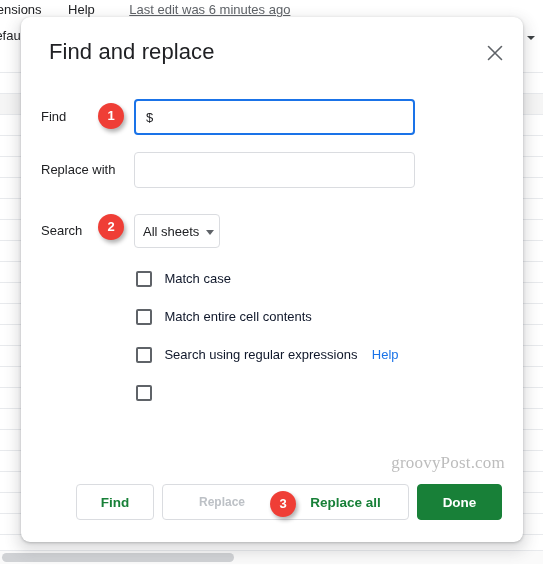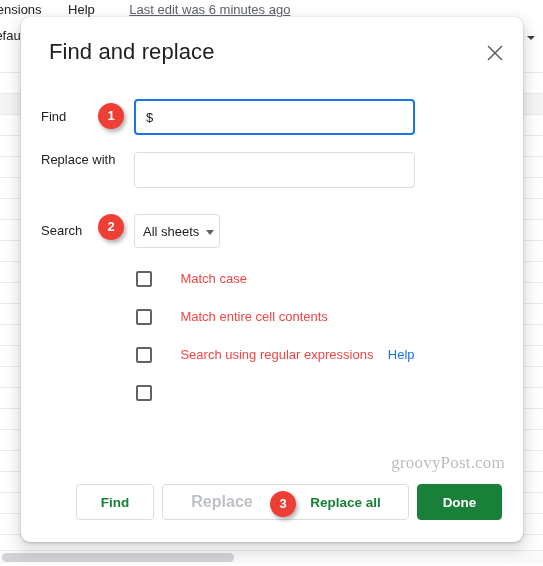--- a/index.html
+++ b/index.html
@@ -217,23 +217,23 @@
     width: 16px; height: 16px;
     box-sizing: border-box;
     border: 2px solid #5f6368;
     border-radius: 2px;
     background: #ffffff;
     vertical-align: middle;
     cursor: pointer;
   }
   .checkbox-label {
     display: inline-block;
-    margin-left: 24px;
-    font-size: 13px;
-    color: #ef4444;
+    margin-left: 8px;
+    font-size: 13px;
+    color: #0f172a;
     vertical-align: middle;
   }
   .help-link {
     display: inline-block;
     margin-left: 10px;
     font-size: 13px;
     color: #1a73e8;
     text-decoration: none;
     vertical-align: middle;
     cursor: pointer;
@@ -268,21 +268,21 @@
     padding: 0;
   }
   .btn-find   { left: 55px;  width: 78px; color: #188038; }
   .btn-group  { left: 141px; width: 247px; border: 1px solid #dadce0; cursor: default; }
   .btn-replace {
     position: absolute;
     left: 141px; top: 0;
     width: 120px; height: 36px;
     border: none; background: transparent;
     font-family: "Liberation Sans", sans-serif;
-    font-size: 16px; font-weight: bold;
+    font-size: 12px; font-weight: bold;
     color: #bdc1c6;
     cursor: default;
     padding: 3px;
   }
   .btn-replace-all {
     position: absolute;
     left: 261px; top: 0;
     width: 127px; height: 36px;
     border: none; background: transparent;
     font-family: "Liberation Sans", sans-serif;
@@ -373,21 +373,21 @@
         <path d="M2.5 2.5 L15.5 15.5 M15.5 2.5 L2.5 15.5" stroke="#5f6368" stroke-width="1.6" fill="none" stroke-linecap="round"></path>
       </svg>
     </button>
 
     <div class="row" style="top:80px; height:40px;">
       <span class="field-label" style="left:20px; top:12px;">Find</span>
       <input class="text-input focused" style="top: 2px;" type="text" value="$">
     </div>
 
     <div class="row" style="top:132px; height:40px;">
-      <span class="field-label" style="left:20px; top:3px;">Replace with</span>
+      <span class="field-label" style="left:20px; top:13px;">Replace with</span>
       <input class="text-input plain" style="top: 3px;" type="text" value="">
     </div>
 
     <div class="row" style="top:194px; height:40px;">
       <span class="field-label" style="left:20px; top:12px;">Search</span>
       <button id="search-dropdown" style="top:3px;">
         <span>All sheets</span><span class="ddcaret"></span>
       </button>
     </div>
 

